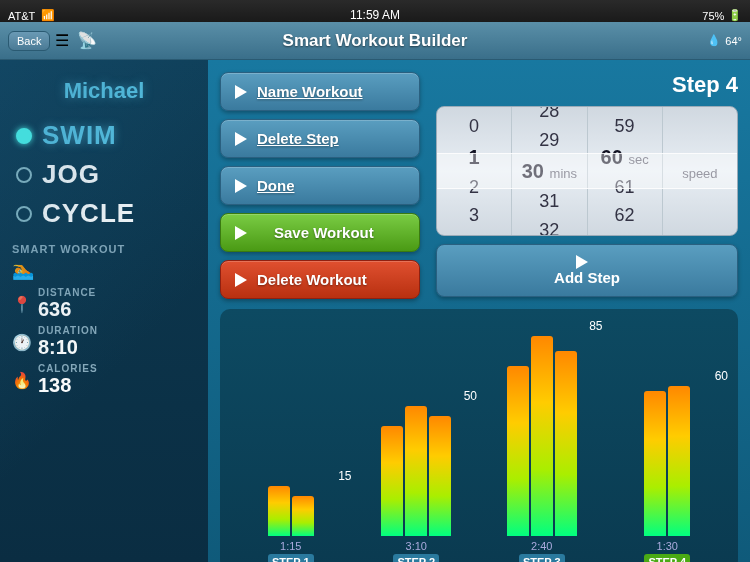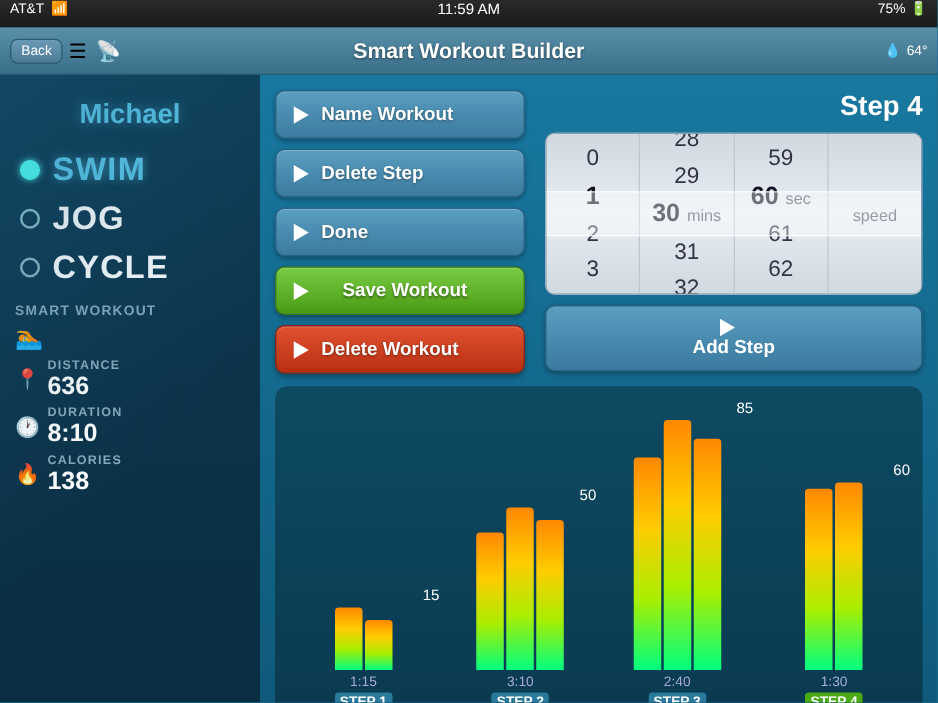--- a/index.html
+++ b/index.html
@@ -9,21 +9,21 @@
       overflow: hidden;
       font-family: 'Helvetica Neue', Helvetica, Arial, sans-serif;
       background: #1a6a8a;
     }
 
     
     #status-bar {
       height: 22px;
       background: linear-gradient(to bottom, #2a2a2a, #1a1a1a);
       display: flex;
-      align-items: flex-start;
+      align-items: flex-end;
       justify-content: space-between;
       padding: 0 8px;
       color: white;
       font-size: 11px;
     }
     .status-left { display: flex; align-items: center; gap: 6px; }
     .status-center { position: absolute; left: 50%; transform: translateX(-50%); font-size: 12px; font-weight: 500; }
     .status-right { display: flex; align-items: center; gap: 4px; }
 
     
@@ -194,20 +194,21 @@
       font-size: 15px;
       font-weight: 600;
       color: white;
       border: none;
       text-shadow: 0 1px 2px rgba(0,0,0,0.4);
       box-shadow: 0 2px 4px rgba(0,0,0,0.3), inset 0 1px rgba(255,255,255,0.2);
     }
     .btn-blue {
       background: linear-gradient(to bottom, #5a9ec0, #3a7a9e);
       border: 1px solid #2a6080;
+      text-decoration: underline;
     }
     .btn-green {
       background: linear-gradient(to bottom, #7acc44, #4a9a14);
       border: 1px solid #3a7a10;
       gap: 17px;
     }
     .btn-red {
       background: linear-gradient(to bottom, #e05030, #b83010);
       border: 1px solid #902010;
     }

